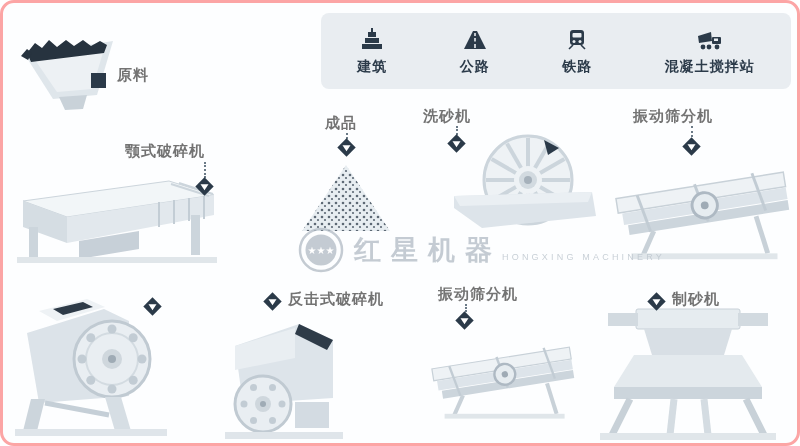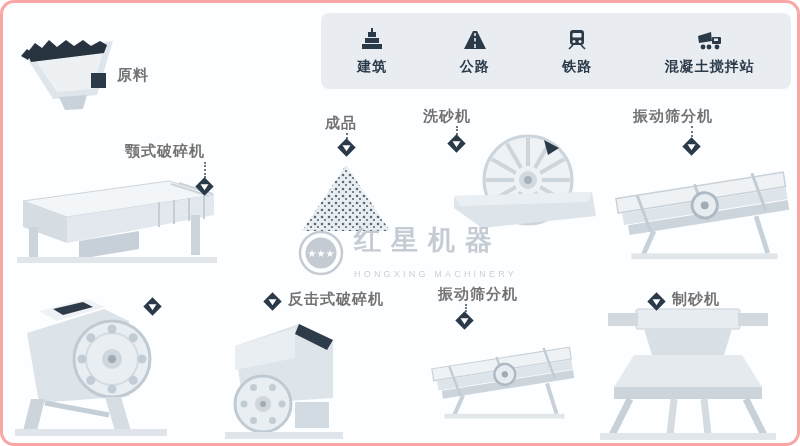--- a/index.html
+++ b/index.html
@@ -11,21 +11,21 @@
   .dotline{position:absolute;width:0;border-left:2px dotted #6b7a87;z-index:5;}
   .sq-marker{position:absolute;width:15px;height:15px;background:#2b3a49;z-index:6;}
 
   .panel{position:absolute;left:318px;top:10px;width:470px;height:76px;background:#e9edf1;border-radius:8px;display:flex;align-items:center;justify-content:space-around;z-index:4;}
   .app{display:flex;flex-direction:column;align-items:center;gap:5px;}
   .app .app-label{font-size:14px;color:#2b3a49;font-weight:600;letter-spacing:1px;}
 
   .illus{position:absolute;z-index:2;}
 
   .watermark{position:absolute;left:295px;top:224px;display:flex;align-items:center;gap:10px;opacity:.8;z-index:4;pointer-events:none;}
-  .wm-text{display:flex;flex-direction:column;line-height:1;}
+  .wm-text{display:flex;flex-direction:row;line-height:1;}
   .wm-brand{font-size:27px;font-weight:bold;letter-spacing:10px;color:#b6bfc8;}
   .wm-sub{font-size:9px;letter-spacing:3.2px;color:#bcc5cd;margin-top:16px;}
 </style>
 </head>
 <body>
 
 <div class="canvas">
 
   <div class="panel">
     <div class="app">

